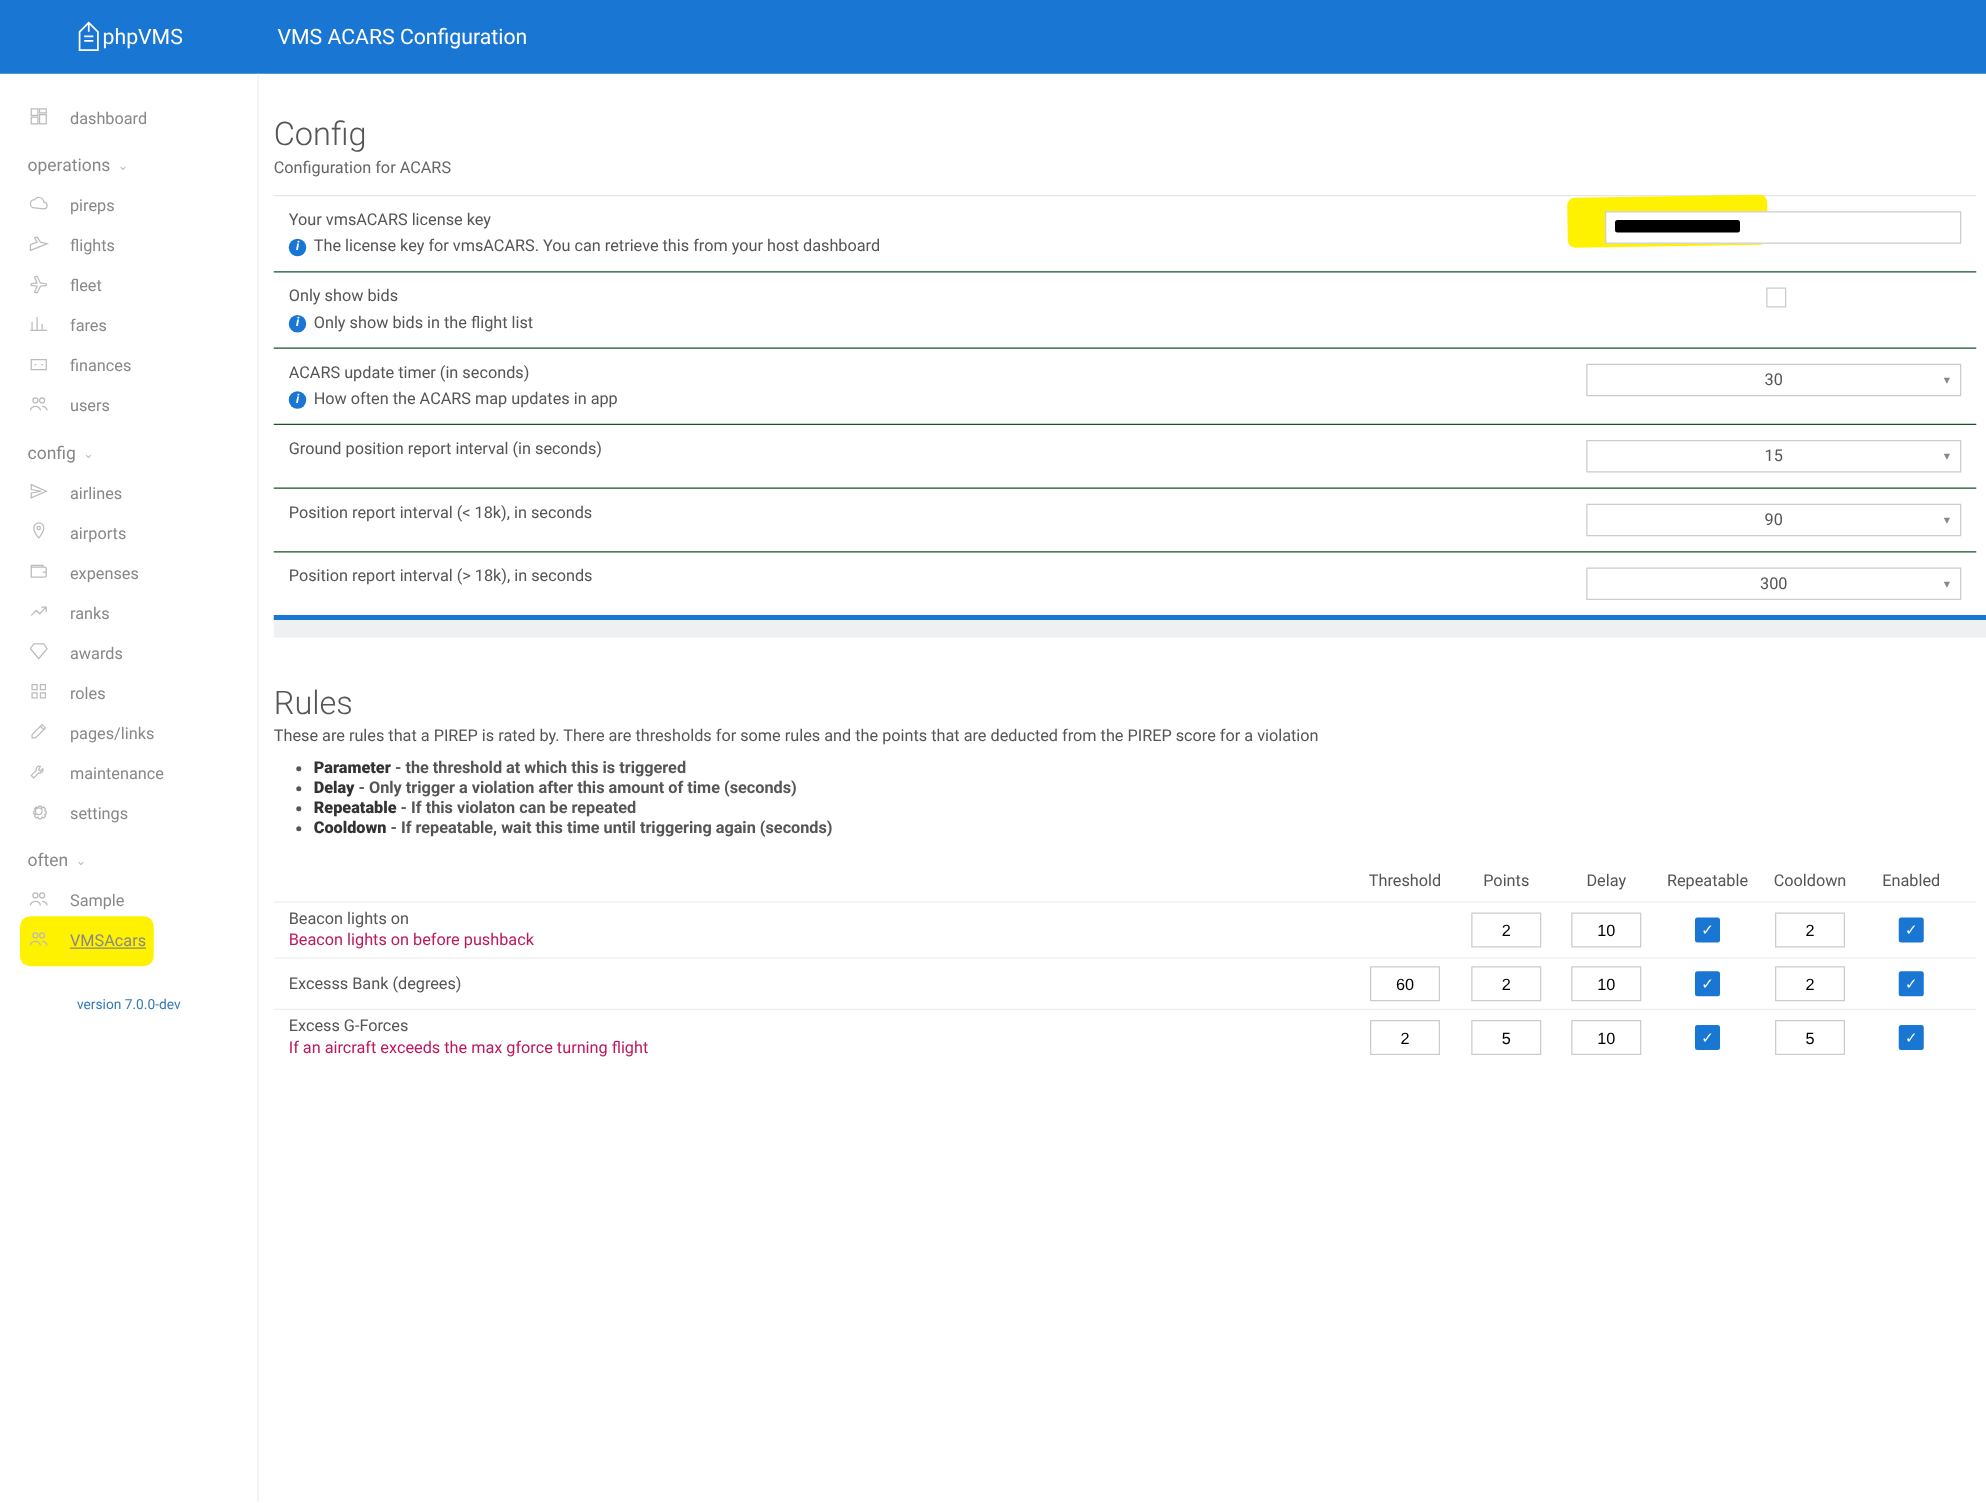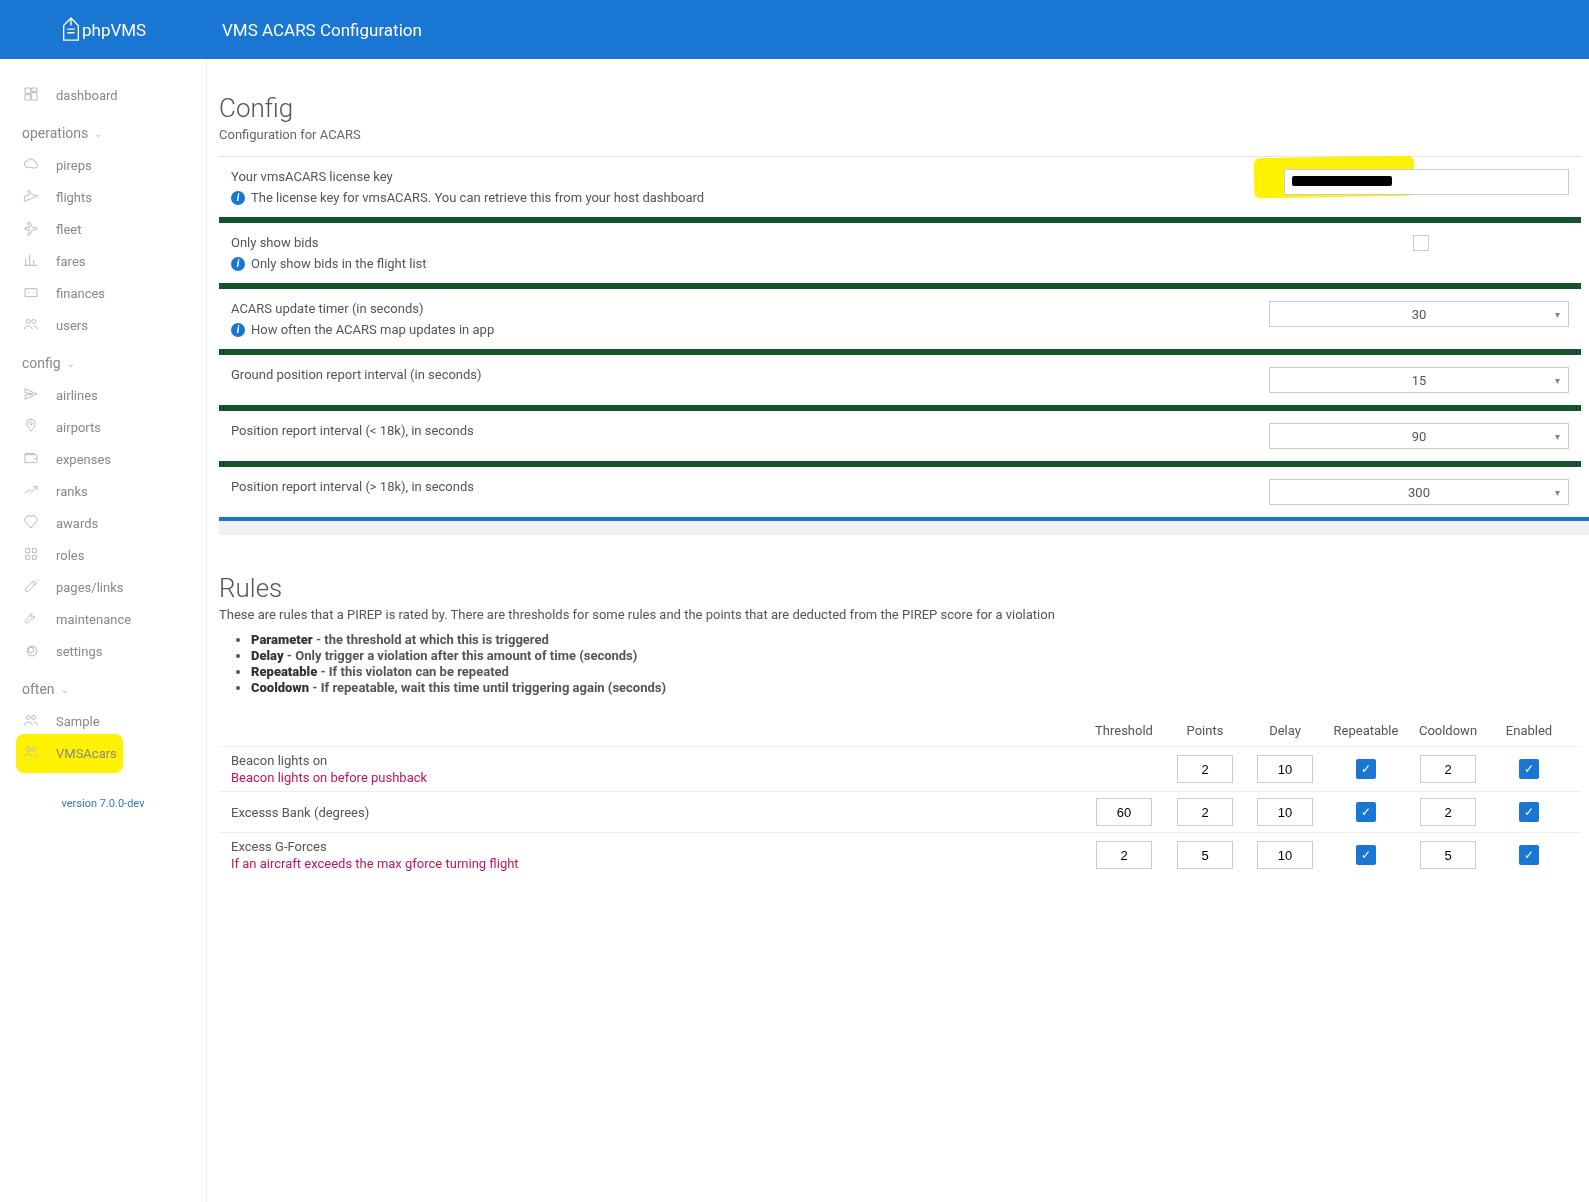--- a/index.html
+++ b/index.html
@@ -10,28 +10,28 @@
 .logo-icon { width: 22px; height: 28px; }
 .header-title { margin-left: 22px; font-size: 17px; font-weight: 400; }
 
 .layout { display: flex; }
 .sidebar { width: 207px; padding: 20px 0 0 22px; border-right: 1px solid #eee; min-height: calc(1202px - 59px); }
 .side-item { display: flex; align-items: center; gap: 16px; height: 32px; color: #888; cursor: pointer; font-size: 13px; }
 .side-item .icon { width: 18px; text-align: center; color: #bbb; }
 .side-group { color: #888; font-size: 14px; margin: 14px 0 8px 0; display: flex; align-items: center; gap: 6px; }
 .side-group .chev { font-size: 10px; color: #bbb; }
 .version { color: #337ab7; font-size: 11px; text-align: center; margin-top: 28px; margin-left: -22px; }
-.side-highlight-wrapper { background: #fff200; border-radius: 8px; padding: 10px 6px; margin-left: -6px; display: inline-flex; align-items: center; gap: 16px; }
+.side-highlight-wrapper { background: #fff200; border-radius: 8px; padding: 10px 6px; margin-left: -6px; display: inline-flex; align-items: center; gap: 16px; text-decoration: underline; }
 
 .main { flex: 1; padding: 20px 0 0 12px; }
 .section { padding: 0; }
 .h1 { font-size: 26px; font-weight: 300; color: #555; padding: 14px 0 4px 0; }
 .subtitle { font-size: 13px; color: #666; margin-bottom: 14px; }
 
-.config-row { display: flex; align-items: flex-start; border-top: 6px solid #14532d; padding: 12px 12px 12px 12px; }
+.config-row { display: flex; align-items: flex-start; border-top: 1px solid #14532d; padding: 12px 12px 12px 12px; }
 .config-row:first-of-type { border-top: 1px solid #e5e5e5; }
 .config-left { flex: 1; padding-left: 0; }
 .config-label { color: #555; font-size: 13px; margin-bottom: 6px; }
 .config-help { color: #555; font-size: 13px; display: flex; align-items: center; gap: 6px; }
 .info-icon { width: 14px; height: 14px; border-radius: 50%; background: #1976d2; color: #fff; font-size: 10px; display: inline-flex; align-items: center; justify-content: center; font-weight: bold; font-style: italic; }
 .config-right { width: 300px; display: flex; justify-content: flex-end; position: relative; }
 .text-input { width: 285px; height: 26px; border: 1px solid #ccc; padding: 2px 6px; }
 .input-highlight { position: absolute; left: -30px; top: -12px; width: 160px; height: 40px; background: #fff200; border-radius: 6px; transform: rotate(-1deg); z-index: -1; }
 .redact { position: absolute; left: 8px; top: 7px; width: 100px; height: 10px; background: #000; border-radius: 2px; }
 .checkbox { width: 16px; height: 16px; border: 1px solid #ccc; background: #fff; margin-right: 140px; }

